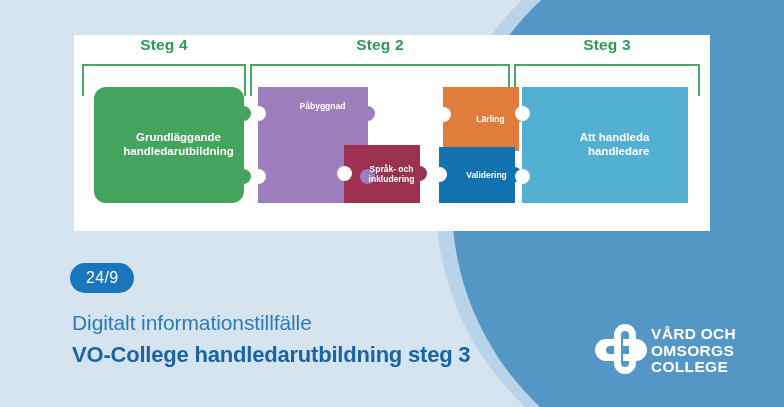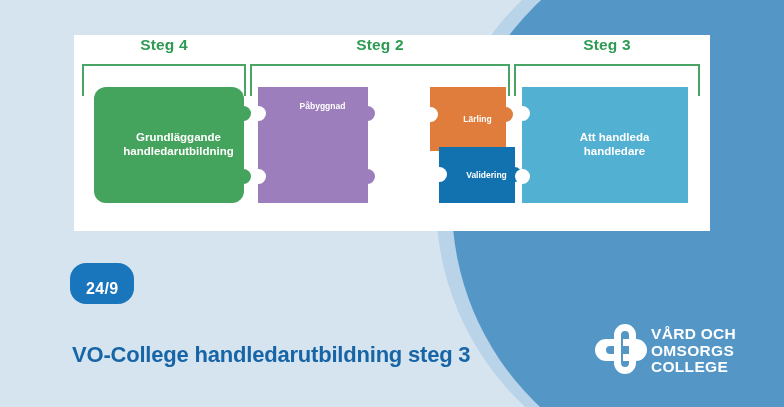--- a/index.html
+++ b/index.html
@@ -99,23 +99,23 @@
   .big-text { font-size: 11.5px; font-weight: bold; }
   .small-text { font-size: 8.5px; font-weight: bold; }
   
   #date-badge {
     position: absolute;
     left: 70px;
     top: 263px;
     background: #1a76bc;
     color: #ffffff;
     border-radius: 16px;
-    padding: 17px 16px 6px 16px;
+    padding: 6px 16px 6px 16px;
     font-size: 16px;
-    font-weight: bold;
+    font-weight: normal;
     letter-spacing: .3px;
   }
   #headline-1 {
     position: absolute;
     left: 72px;
     top: 311px;
     color: #2a7cb8;
     font-size: 21px;
     font-weight: normal;
     letter-spacing: -.1px;
@@ -185,45 +185,54 @@
     </div>
 
     <div class="piece small-text" style="left:184px; top:52px; width:110px; height:116px; background:#9c7ebc; align-items:flex-start; padding-top:14px;">
       <div class="piece-label">Påbyggnad</div>
       <div class="notch" style="left:-7px; top:19px; width:15px; height:15px;"></div>
       <div class="notch" style="left:-7px; bottom:19px; width:15px; height:15px;"></div>
       <div class="knob" style="right:-7px; top:19px; width:15px; height:15px; background:#9c7ebc;"></div>
       <div class="knob" style="right:-7px; bottom:19px; width:15px; height:15px; background:#9c7ebc;"></div>
     </div>
 
-
-    <div class="piece small-text" style="left:356px; top:52px; width:76px; height:64px; background:#e07d3c;">
+    <div class="piece small-text" style="left:270px; top:110px; width:76px; height:58px; background:#9c3250;">
+      <div class="piece-label">
+        <span>Språk- och</span><br>
+        <span>inkludering</span>
+      </div>
+      <div class="notch" style="left:-7px; top:21px; width:15px; height:15px;"></div>
+      <div class="knob" style="right:-7px; top:21px; width:15px; height:15px; background:#9c3250;"></div>
+    </div>
+
+    <div class="piece small-text" style="left:369px; top:52px; width:76px; height:64px; background:#e07d3c;">
       <div class="piece-label">Lärling</div>
       <div class="notch" style="left:-7px; top:20px; width:15px; height:15px;"></div>
       <div class="knob" style="right:-7px; top:20px; width:15px; height:15px; background:#e07d3c;"></div>
     </div>
 
     <div class="piece small-text" style="left:365px; top:112px; width:76px; height:56px; background:#1272b0;">
       <div class="piece-label">Validering</div>
       <div class="notch" style="left:-7px; top:20px; width:15px; height:15px;"></div>
       <div class="knob" style="right:-7px; top:20px; width:15px; height:15px; background:#1272b0;"></div>
     </div>
 
-    <div class="piece big-text" style="left:448px; top:52px; width:166px; height:116px; background:#52b0d2;">
+    <div class="piece big-text" style="left:448px; top:52px; width:166px; height:116px; background:#52b0d2;text-align:right;">
       <div class="piece-label">
         <span>Att handleda</span><br>
         <span>handledare</span>
       </div>
       <div class="notch" style="left:-7px; top:19px; width:15px; height:15px;"></div>
       <div class="notch" style="left:-7px; bottom:19px; width:15px; height:15px;"></div>
     </div>
 
   </div>
 
   <div id="date-badge">24/9</div>
+  <div id="headline-1">Digitalt informationstillfälle</div>
   <div id="headline-2">VO-College handledarutbildning steg 3</div>
 
   <div id="logo">
     <span id="logo-mark">
       <svg width="58" height="54" viewBox="0 0 58 54" xmlns="http://www.w3.org/2000/svg">
         <g fill="#ffffff">
 
           <path d="M14 17 h13 v7 h-9 a4 4 0 0 0 0 8 h9 v7 h-13 a11 11 0 0 1 0 -22 z"></path>
 
           <path d="M44 17 h-13 v7 h9 a4 4 0 0 1 0 8 h-9 v7 h13 a11 11 0 0 0 0 -22 z"></path>

